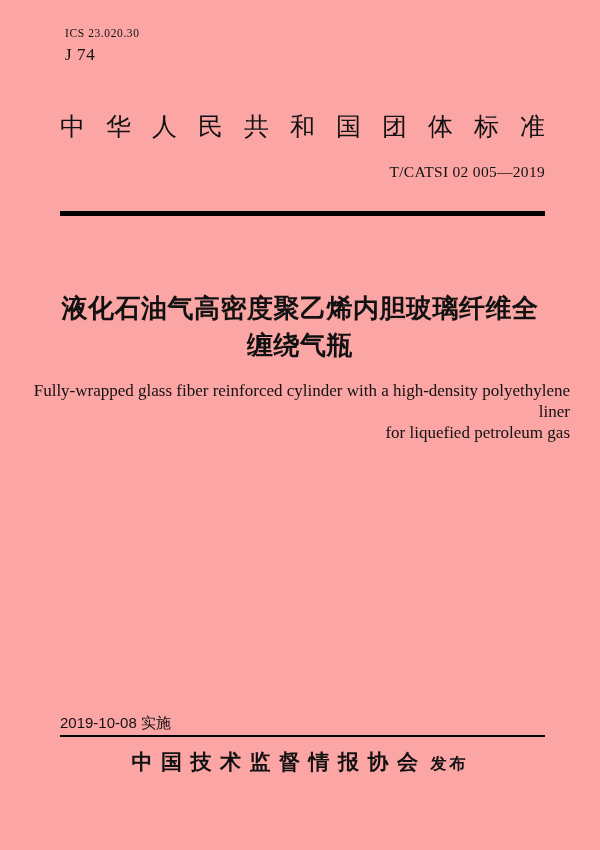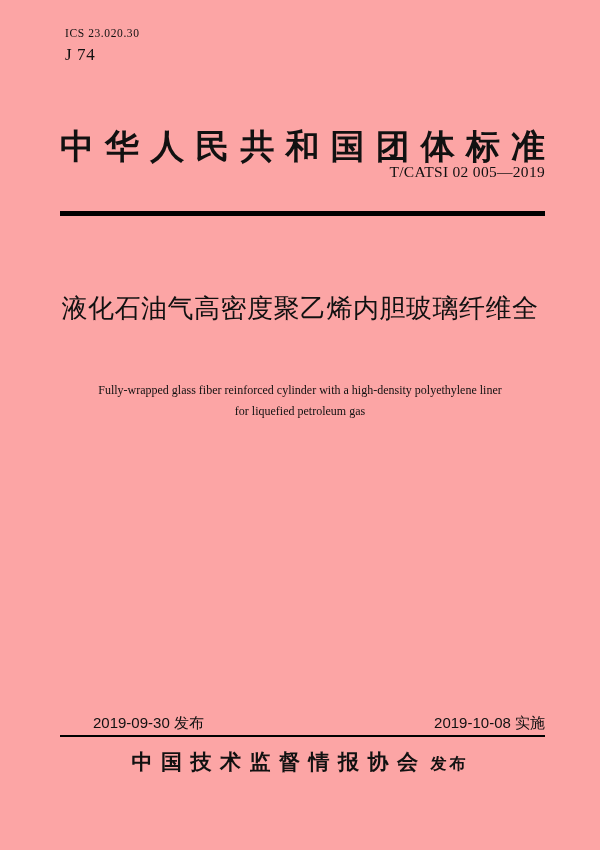--- a/index.html
+++ b/index.html
@@ -26,28 +26,28 @@
   .doc-class {
     position: absolute;
     left: 65px;
     top: 45px;
     font-size: 17px;
     letter-spacing: 0.6px;
   }
   .heading {
     position: absolute;
     left: 60px;
-    top: 128px;
+    top: 108px;
     width: 485px;
-    font-size: 34px;
+    font-size: 25px;
     line-height: 38px;
     white-space: nowrap;
     text-align: justify;
     text-align-last: justify;
-    font-weight: 700;
+    font-weight: 400;
   }
   .std-number {
     position: absolute;
     right: 55px;
     top: 163px;
     font-size: 15.5px;
     letter-spacing: 0.3px;
   }
   .rule-thick {
     position: absolute;
@@ -57,32 +57,32 @@
     height: 5px;
     background: #000000;
   }
   .title-zh {
     position: absolute;
     left: 55px;
     top: 290px;
     width: 490px;
     text-align: center;
     font-family: "Liberation Sans", "DejaVu Sans", sans-serif;
-    font-weight: 400;
+    font-weight: 700;
     font-size: 26px;
     line-height: 37px;
     letter-spacing: 0.5px;
   }
   .title-en {
     position: absolute;
     left: 30px;
     top: 380px;
     width: 540px;
-    text-align: center;
-    font-size: 12px;
+    text-align: right;
+    font-size: 17px;
     line-height: 21px;
   }
   .date-row {
     position: absolute;
     left: 60px;
     top: 714px;
     width: 485px;
     display: flex;
     justify-content: space-between;
     align-items: baseline;
@@ -131,29 +131,29 @@
   <div class="doc-class">J 74</div>
 
   <div class="heading">中华人民共和国团体标准</div>
 
   <div class="std-number">T/CATSI 02 005—2019</div>
 
   <div class="rule-thick"></div>
 
   <div class="title-zh">
     <div>液化石油气高密度聚乙烯内胆玻璃纤维全</div>
+    <div>缠绕气瓶</div>
   </div>
 
   <div class="title-en">
     <div>Fully-wrapped glass fiber reinforced cylinder with a high-density polyethylene liner</div>
     <div>for liquefied petroleum gas</div>
   </div>
 
   <div class="date-row">
-    <span class="date-issue">2019-09-30 发布</span>
     <span class="date-impl">2019-10-08 实施</span>
   </div>
 
   <div class="rule-thin"></div>
 
   <div class="publisher-row">
     <span class="publisher-name">中国技术监督情报协会</span><span class="publish-label">发布</span>
   </div>
 
 </div>

